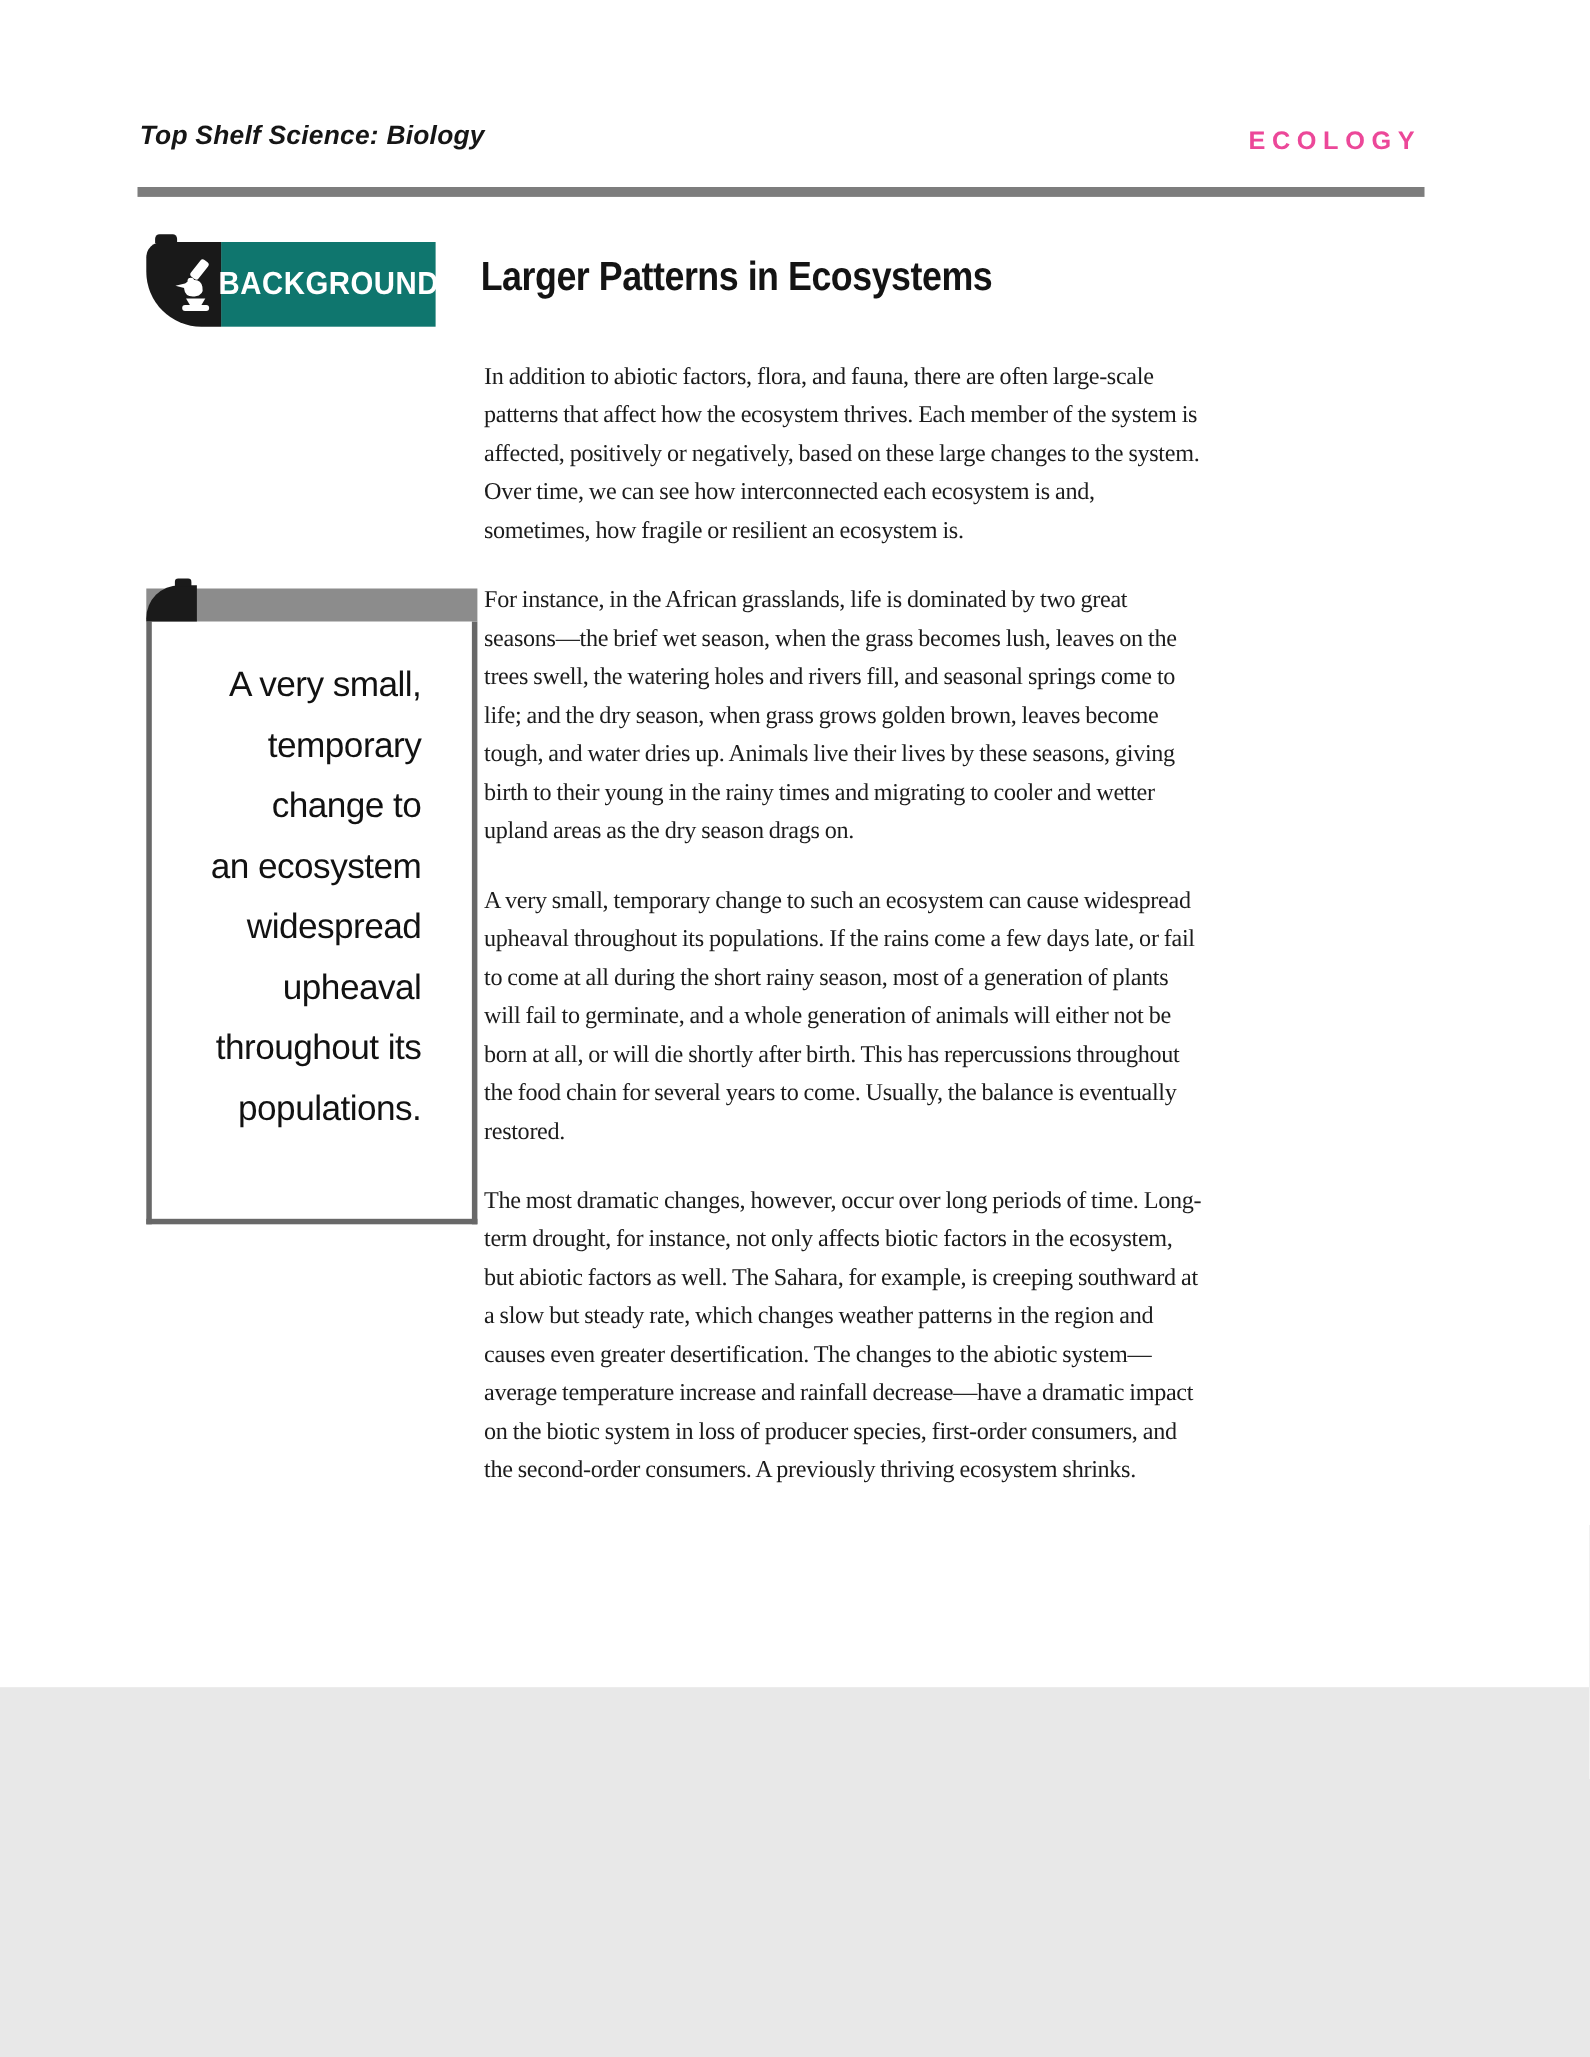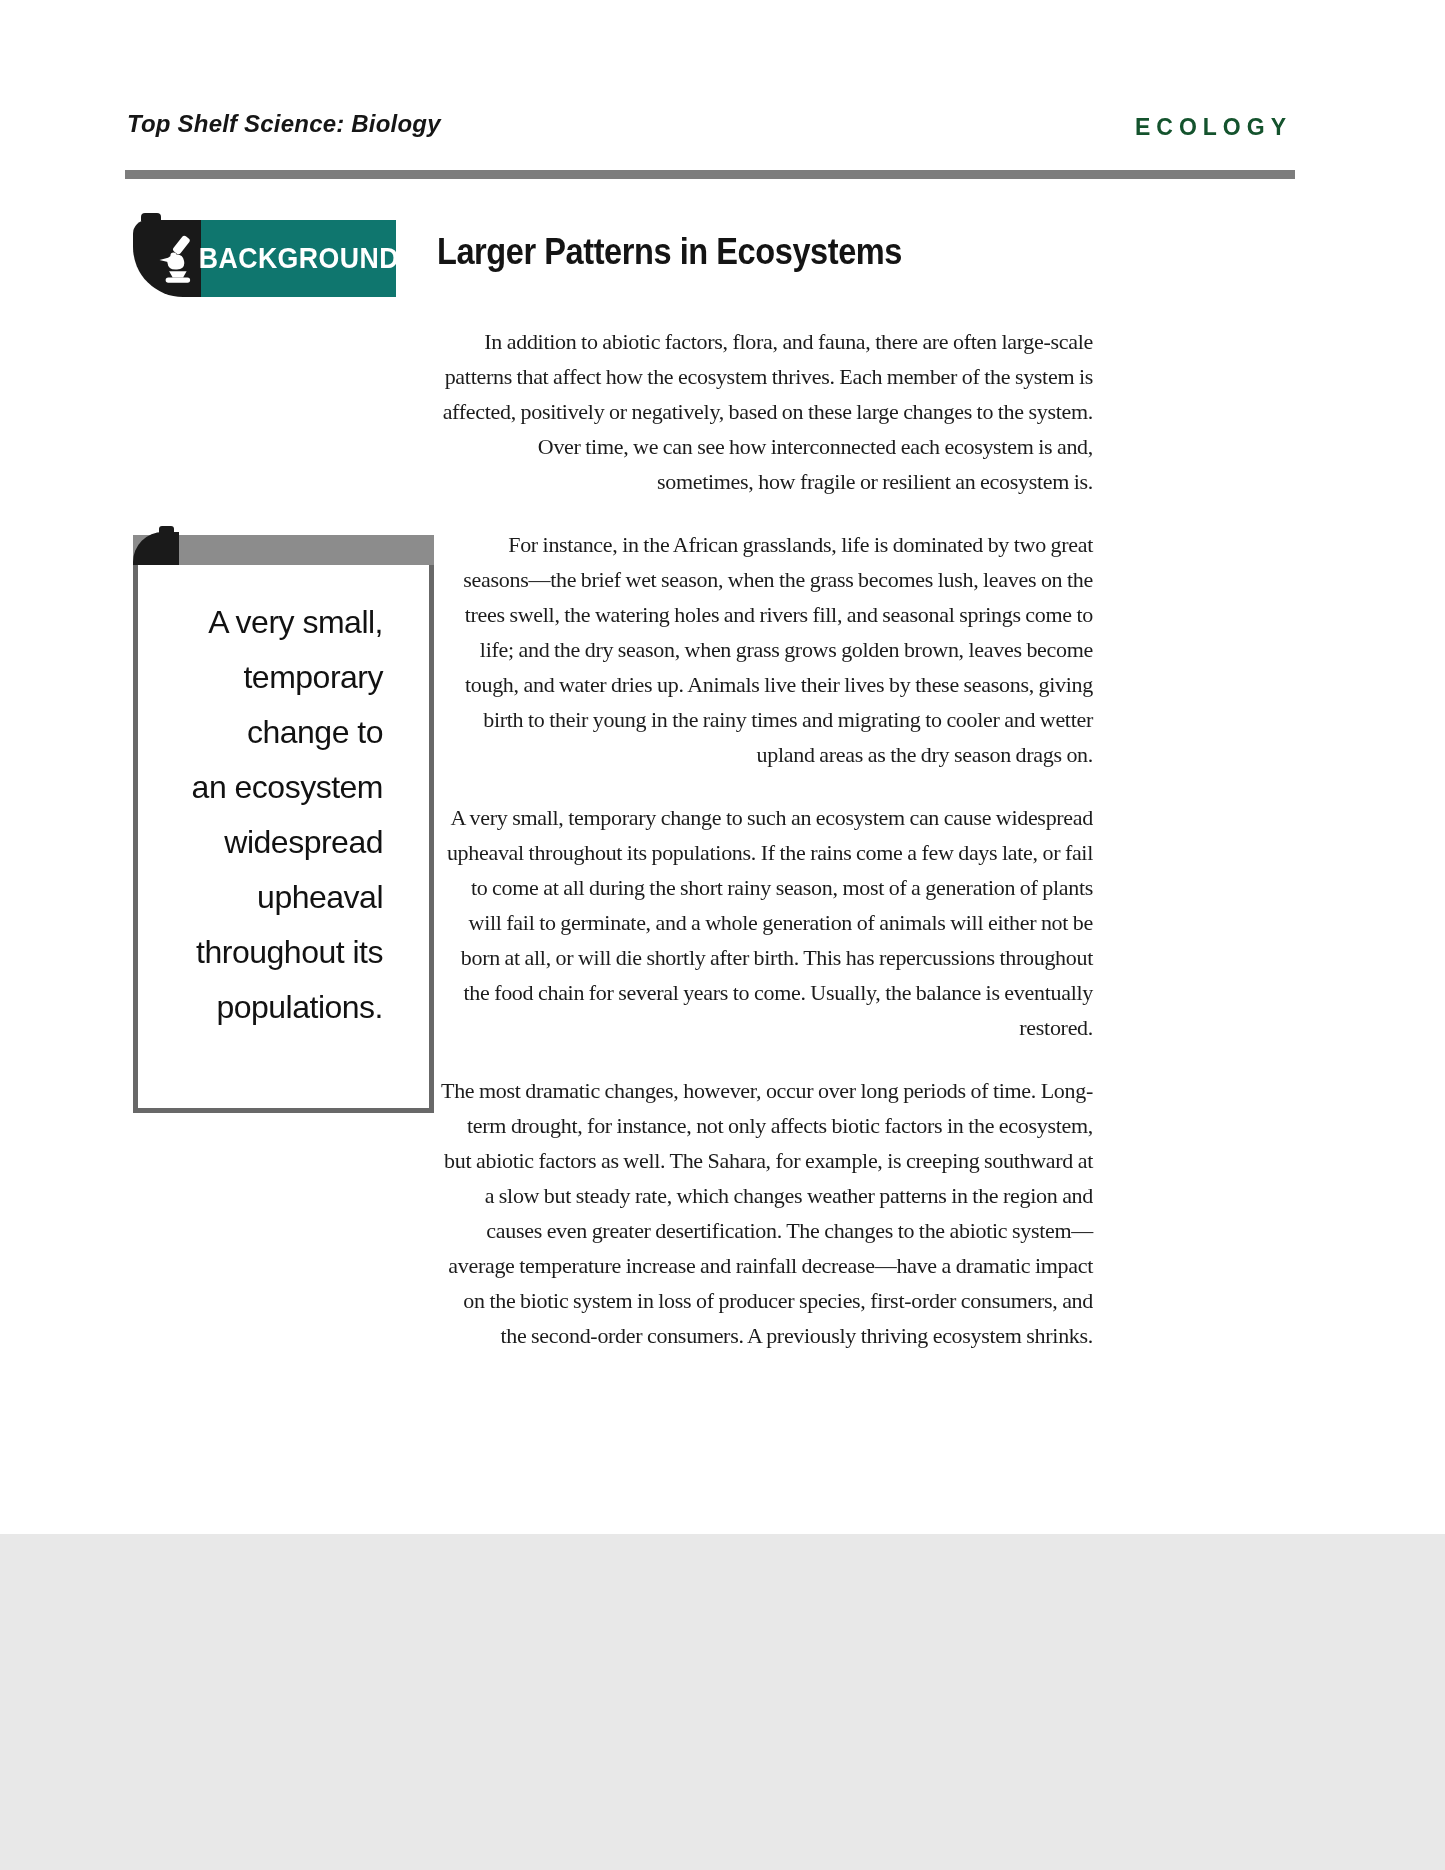--- a/index.html
+++ b/index.html
@@ -14,21 +14,21 @@
     color:#1a1a1a;
   }
   
   .running-left{
     position:absolute; left:127px; top:110px;
     font-style:italic; font-weight:600; font-size:24px; line-height:1.2;
     letter-spacing:0.2px; color:#161616;
   }
   .running-right{
     position:absolute; right:153px; top:114px;
-    font-weight:bold; font-size:23px; letter-spacing:6px; color:#14532d;
+    font-weight:bold; font-size:23px; letter-spacing:6px; color:#ec4899;
   }
   .head-rule{
     position:absolute; left:125px; top:170px;
     width:1170px; height:9px; background:#7d7d7d;
   }
   
   .badge{position:absolute; left:133px; top:220px; height:77px; display:flex;}
   .badge-icon{
     position:relative; width:68px; height:77px; background:#191919;
     border-radius:14px 0 0 50px;
@@ -72,21 +72,21 @@
   }
   .pq-line{
     font-weight:normal; font-size:32px; line-height:55px; letter-spacing:-0.5px;
     white-space:nowrap; color:#121212;
   }
   
   .body-col{
     position:absolute; left:440px; top:324px; width:653px;
     font-family:"Liberation Serif", serif;
     font-size:22px; line-height:35px; letter-spacing:-0.3px;
-    word-spacing:-0.5px; color:#1c1c1c; text-align:right;
+    word-spacing:-0.5px; color:#1c1c1c; text-align:left;
   }
   .body-col p{margin:0 0 28px 0;}
   
   .foot{position:absolute; top:1694px; font-size:23px; color:#ec4899;}
   .foot-left{left:127px;}
   .foot-center{left:0; right:0; text-align:left;}
   .foot-right{right:157px;}
 </style>
 </head>
 <body>

